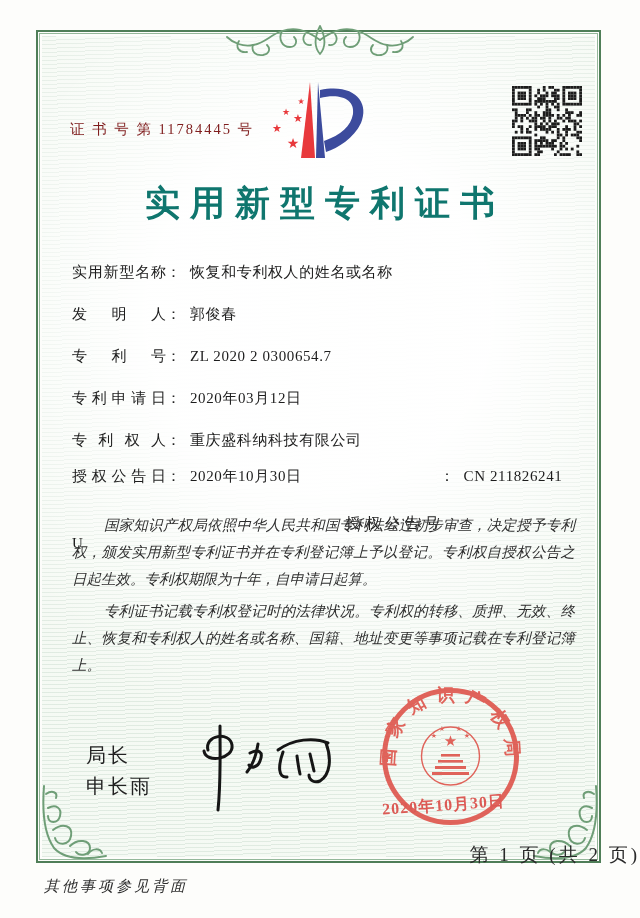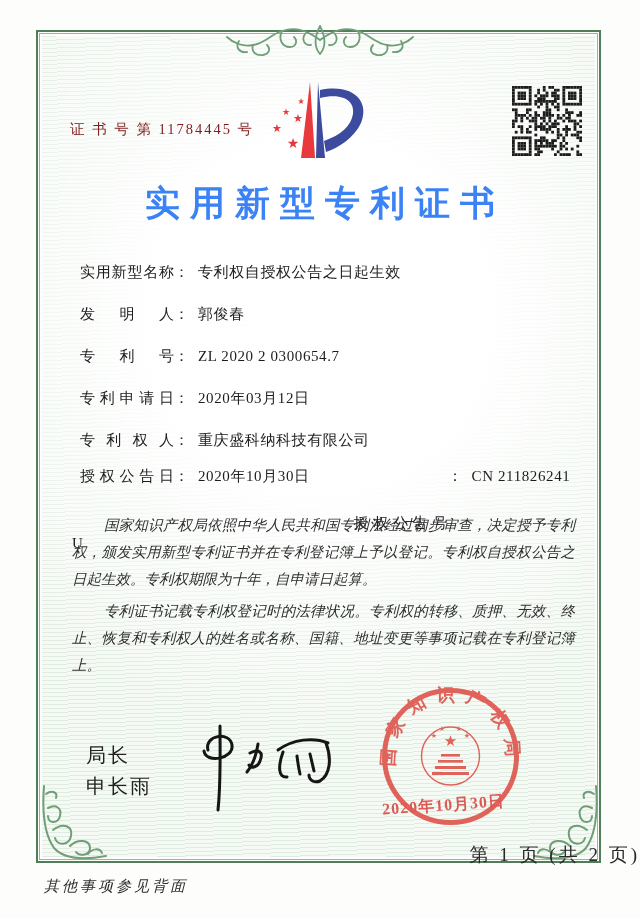--- a/index.html
+++ b/index.html
@@ -25,29 +25,29 @@
   }
   .orn-top{position:absolute;left:225px;top:22px;width:190px;height:38px;}
   .orn-bl{position:absolute;left:39px;top:782px;width:72px;height:80px;}
   .orn-br{position:absolute;left:529px;top:782px;width:72px;height:80px;transform:scaleX(-1);}
   
   .cert-no{position:absolute;left:70px;top:80px;font-size:14.5px;letter-spacing:2px;color:#7f1d1d;margin-top:40px;}
   .logo{position:absolute;left:268px;top:80px;width:112px;height:88px;}
   .qr{position:absolute;left:512px;top:86px;width:70px;height:70px;}
   .title{
     position:absolute;left:0;top:180px;width:640px;margin:0;text-align:center;
-    font-size:35px;font-weight:700;letter-spacing:10px;text-indent:10px;color:#3b82f6;
+    font-size:35px;font-weight:700;letter-spacing:10px;text-indent:10px;color:#0f766e;
   }
   
   .content{position:absolute;left:72px;top:262px;width:503px;font-size:15px;line-height:20px;}
   .row{height:42px;}
   .row.tight{height:36px;}
   .flabel{
     display:inline-block;width:94px;vertical-align:top;
-    text-align:justify;text-align-last:justify;color:#1d1d1d;margin-left:8px;
+    text-align:justify;text-align-last:justify;color:#1d1d1d;
   }
   .colon{margin-right:9px;}
   .fvalue{letter-spacing:0.6px;color:#1d1d1d;}
   .g2{margin-left:44px;margin-top:47px;}
   .paras{margin-top:10px;}
   .para{
     margin:0 0 6px 0;font-style:italic;font-size:14.5px;line-height:1.85;
     text-align:justify;text-indent:2.2em;color:#2e2e2e;
   }
   
@@ -425,21 +425,21 @@
       <rect x="53.20" y="67.20" width="2.80" height="2.80" fill="#1c1c1c"></rect>
       <rect x="56.00" y="67.20" width="2.80" height="2.80" fill="#1c1c1c"></rect>
       <rect x="64.40" y="67.20" width="2.80" height="2.80" fill="#1c1c1c"></rect>
       <rect x="67.20" y="67.20" width="2.80" height="2.80" fill="#1c1c1c"></rect>
     </svg>
 
   <h1 class="title">实用新型专利证书</h1>
 
   <div class="content">
     <div class="row">
-      <span class="flabel">实用新型名称</span><span class="colon">：</span><span class="fvalue">专利权自授权公告之日起生效</span>
+      <span class="flabel">实用新型名称</span><span class="colon">：</span><span class="fvalue">恢复和专利权人的姓名或名称</span>
     </div>
     <div class="row">
       <span class="flabel">发明人</span><span class="colon">：</span><span class="fvalue">郭俊春</span>
     </div>
     <div class="row">
       <span class="flabel">专利号</span><span class="colon">：</span><span class="fvalue">ZL 2020 2 0300654.7</span>
     </div>
     <div class="row">
       <span class="flabel">专利申请日</span><span class="colon">：</span><span class="fvalue">2020年03月12日</span>
     </div>

